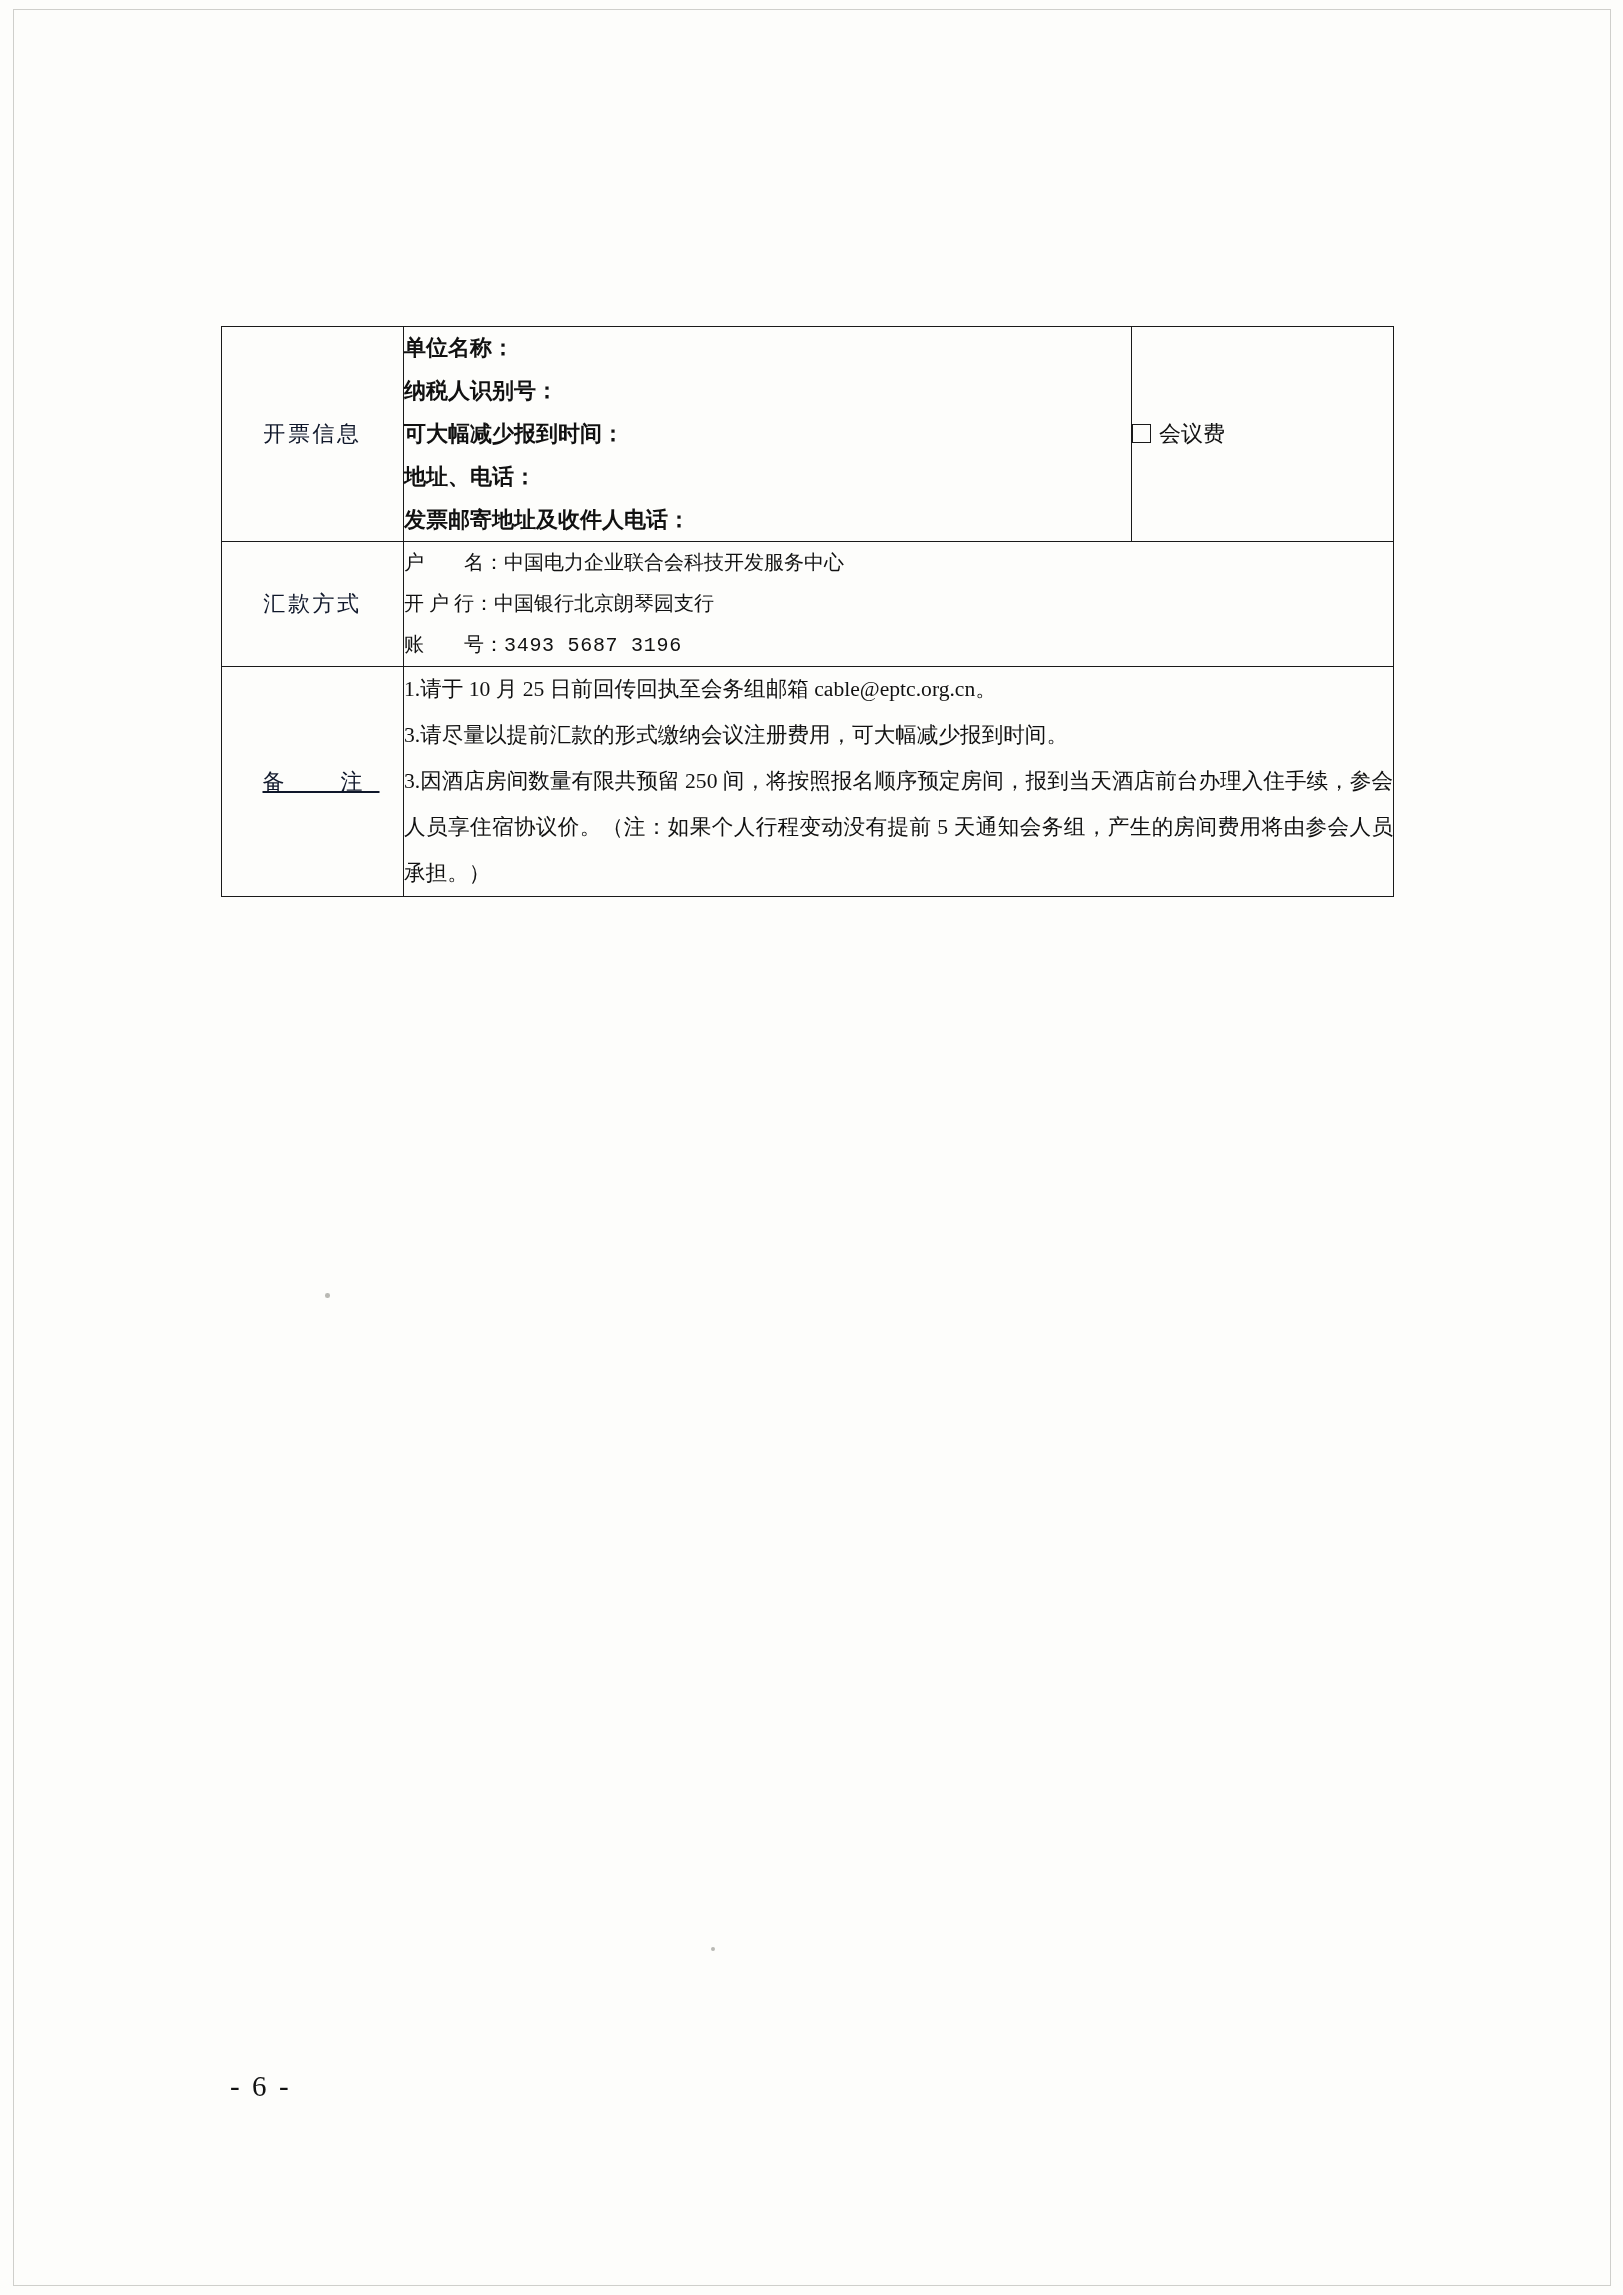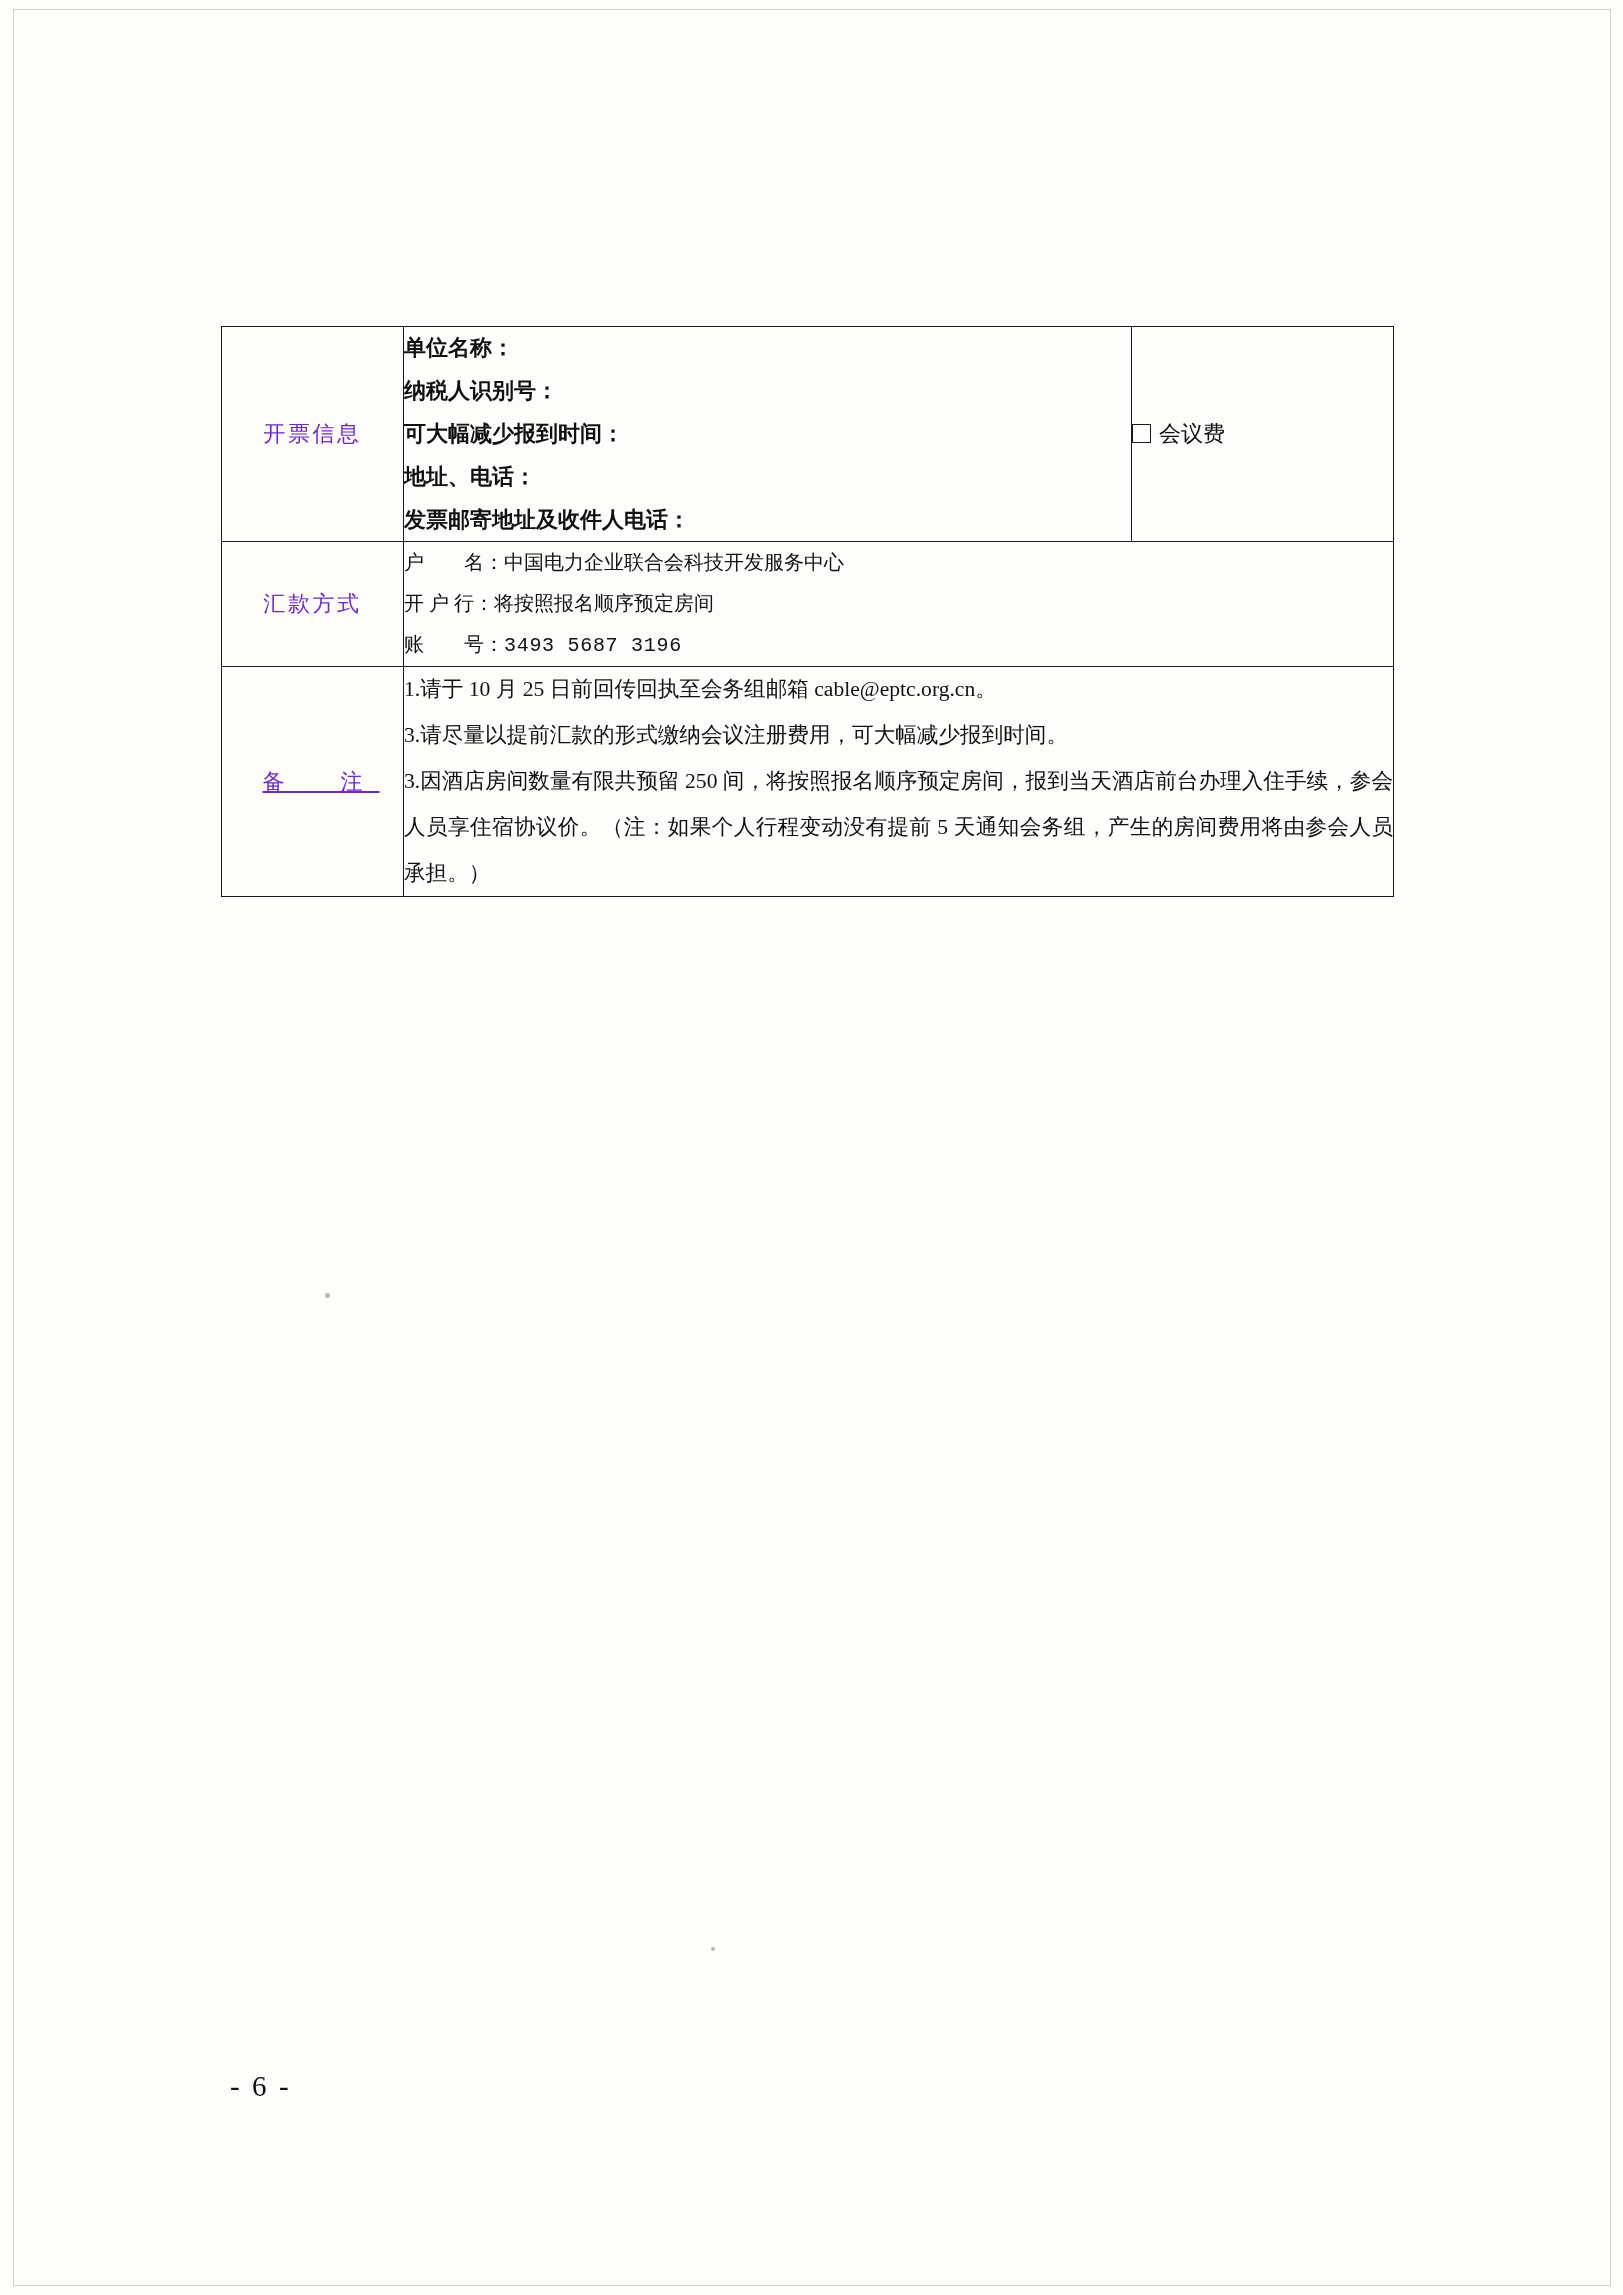--- a/index.html
+++ b/index.html
@@ -48,21 +48,21 @@
     padding: 0;
   }
   .col-label { width: 182px; }
   .col-body  { width: 728px; }
   .col-side  { width: 262px; }
 
   .label-cell {
     text-align: center;
     font-size: 22px;
     letter-spacing: 2.6px;
-    color: #6d28d9;
+    color: #0f172a;
   }
   .label-cell .spaced {
     letter-spacing: 17px;
     padding-left: 17px;
     text-decoration: underline;
   }
 
   .body-cell {
     padding: 17px 0 17px 22px;
     font-size: 22px;
@@ -155,21 +155,21 @@
         </td>
       </tr>
 
       <tr>
         <td class="label-cell">汇款方式</td>
         <td class="remit-cell" colspan="2">
           <div class="line">
             <span class="k">户　　名：</span><span>中国电力企业联合会科技开发服务中心</span>
           </div>
           <div class="line">
-            <span class="k">开 户 行：</span><span>将按照报名顺序预定房间</span>
+            <span class="k">开 户 行：</span><span>中国银行北京朗琴园支行</span>
           </div>
           <div class="line">
             <span class="k">账　　号：</span><span class="mono-ish">3493 5687 3196</span>
           </div>
         </td>
       </tr>
 
       <tr>
         <td class="label-cell"><span class="spaced">备　注</span></td>
         <td class="notes-cell" colspan="2">

